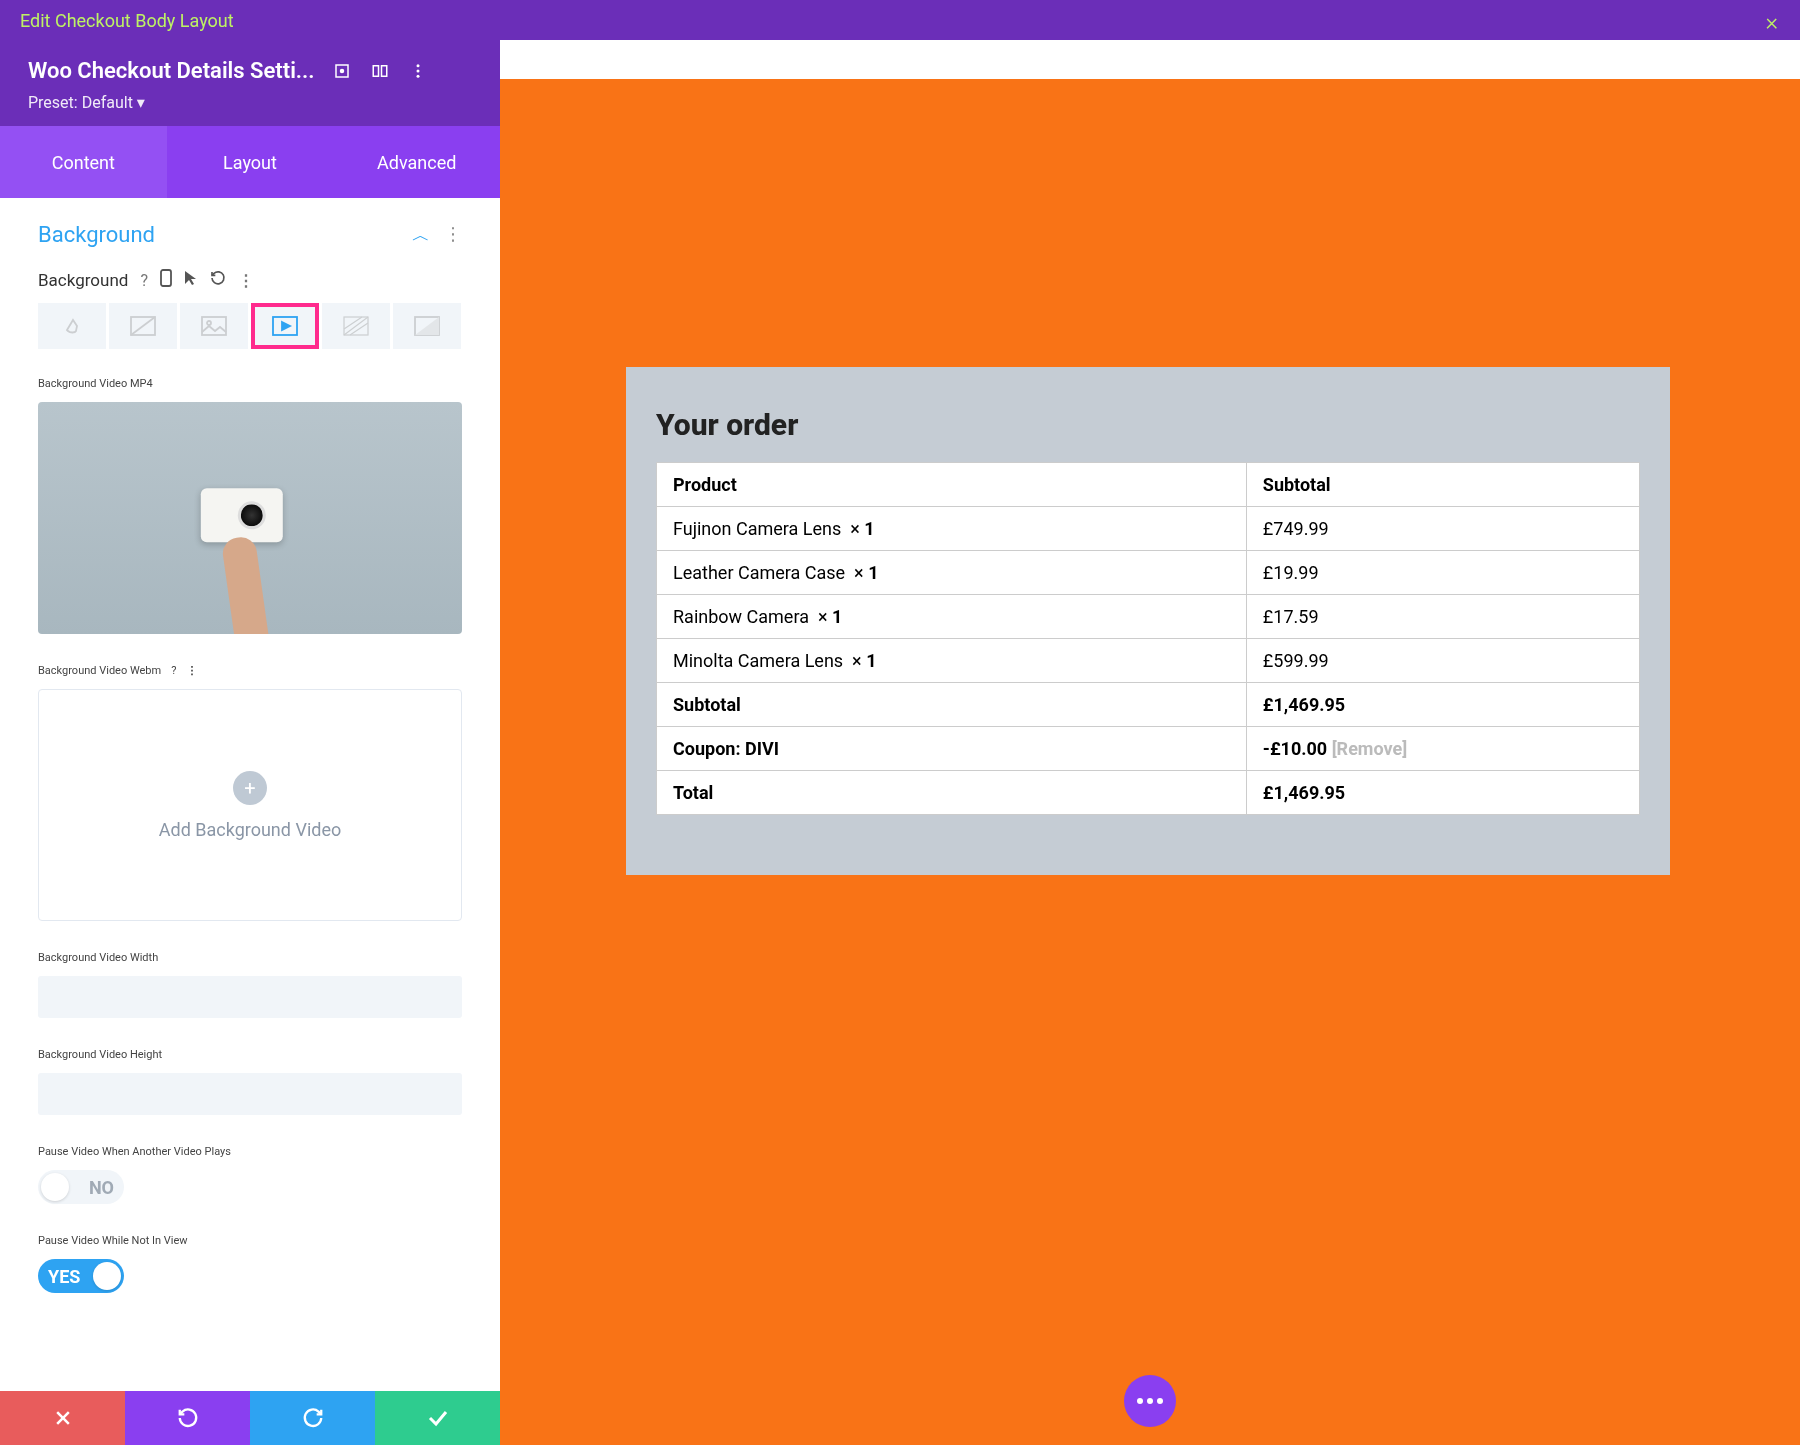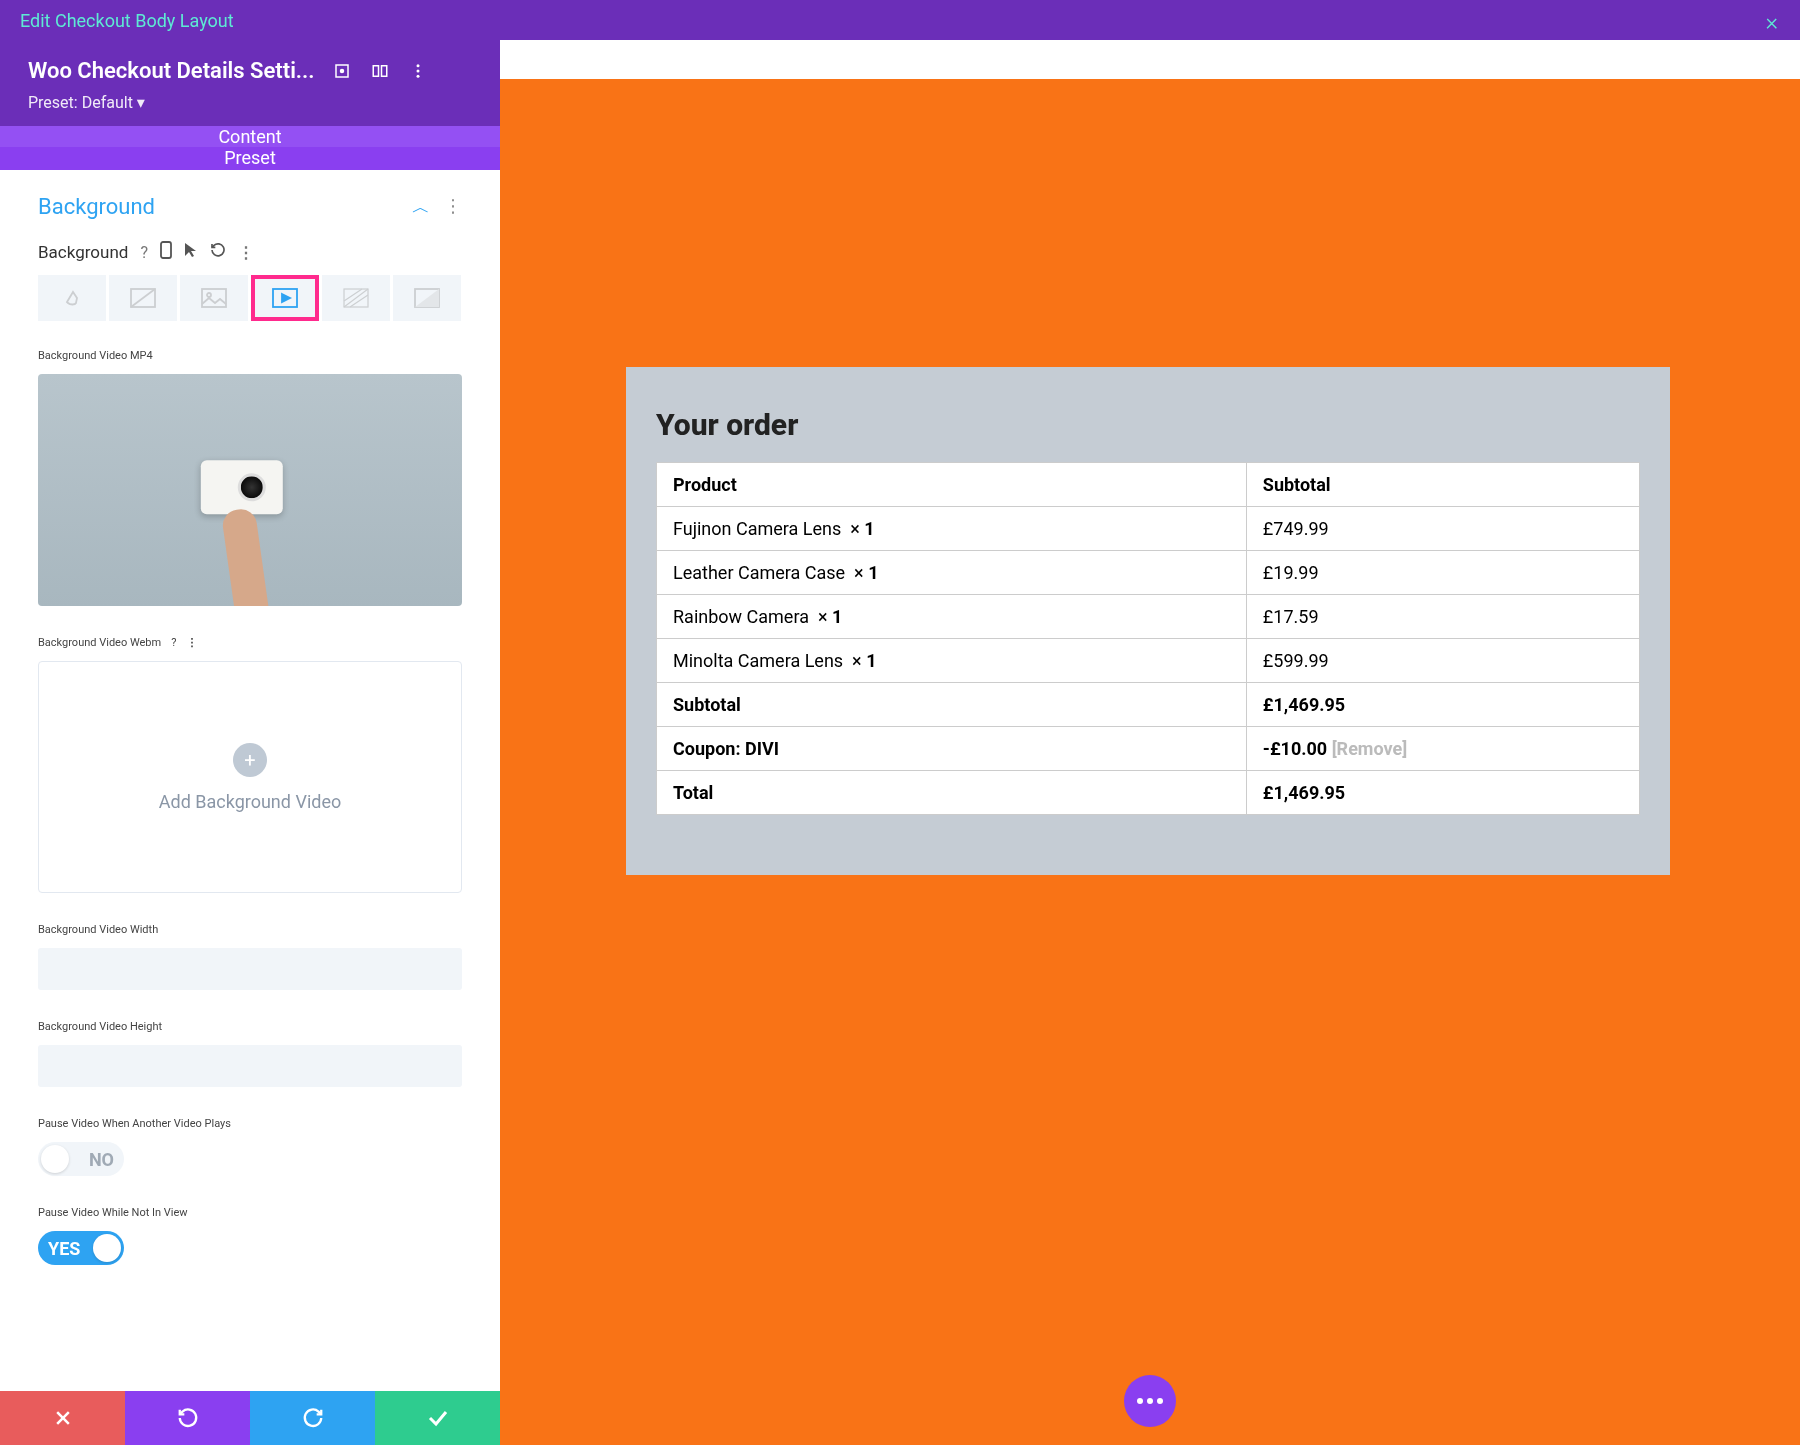--- a/index.html
+++ b/index.html
@@ -1,32 +1,32 @@
 <!DOCTYPE html>
 <html><head>
 <meta charset="utf-8">
 <style>
 * { box-sizing: border-box; margin: 0; padding: 0; }
 body { font-family: -apple-system, BlinkMacSystemFont, "Segoe UI", Roboto, Helvetica, Arial, sans-serif; background: #fff; width: 1800px; height: 1445px; overflow: hidden; position: relative; }
 
 
-.topbar { background: #6b2eb8; color: #5eead4; height: 40px; display: flex; align-items: center; padding: 0 20px; font-size: 18px; position: relative; width: 100%; }
+.topbar { background: #6b2eb8; color: #bef264; height: 40px; display: flex; align-items: center; padding: 0 20px; font-size: 18px; position: relative; width: 100%; }
 .topbar .close { position: absolute; right: 22px; top: 8px; font-size: 24px; cursor: pointer; font-weight: 300; }
 
 .main-layout { display: flex; width: 100%; height: calc(100% - 40px); }
 
 
 .sidebar { width: 500px; display: flex; flex-direction: column; background: #fff; position: relative; }
 .sidebar-header { background: #6b2eb8; color: #fff; padding: 18px 28px 14px 28px; }
 .sidebar-header .module-title { font-size: 22px; font-weight: 600; display: flex; align-items: center; gap: 16px; }
 .sidebar-header .module-title .title-text { max-width: 310px; overflow: hidden; text-overflow: ellipsis; white-space: nowrap; }
 .sidebar-header .preset { font-size: 16px; margin-top: 10px; opacity: 0.9; }
 .sidebar-header .header-icon { display: inline-flex; align-items: center; justify-content: center; width: 22px; height: 22px; }
 
-.tabs { background: #8a3ff0; display: flex; height: 44px; flex-direction: column; }
+.tabs { background: #8a3ff0; display: flex; height: 72px; }
 .tab { flex: 1; display: flex; align-items: center; justify-content: center; color: #fff; font-size: 18px; cursor: pointer; }
 .tab.active { background: #9450f3; }
 
 .panel-scroll { flex: 1; overflow-y: auto; padding: 24px 38px 24px 38px; position: relative; }
 .panel-scroll::-webkit-scrollbar { width: 8px; }
 .panel-scroll::-webkit-scrollbar-thumb { background: #4a4a4a; }
 .panel-scroll::-webkit-scrollbar-track { background: #f0f0f0; }
 
 .section-header { display: flex; align-items: center; justify-content: space-between; margin-bottom: 22px; }
 .section-header .section-title { color: #2ea3f2; font-size: 22px; font-weight: 400; }
@@ -119,21 +119,21 @@
             </svg>
         </span>
       </div>
       <div class="preset">
         <span>Preset: Default</span> <span>▾</span>
       </div>
     </div>
 
     <div class="tabs">
       <div class="tab active">Content</div>
-      <div class="tab">Preset</div>
+      <div class="tab">Layout</div>
       <div class="tab">Advanced</div>
     </div>
 
     <div class="panel-scroll">
 
       <div class="section-header">
         <span class="section-title">Background</span>
         <span class="section-actions">
           <span style="color:#2ea3f2;">︿</span>
           <span style="color:#888;">⋮</span>

